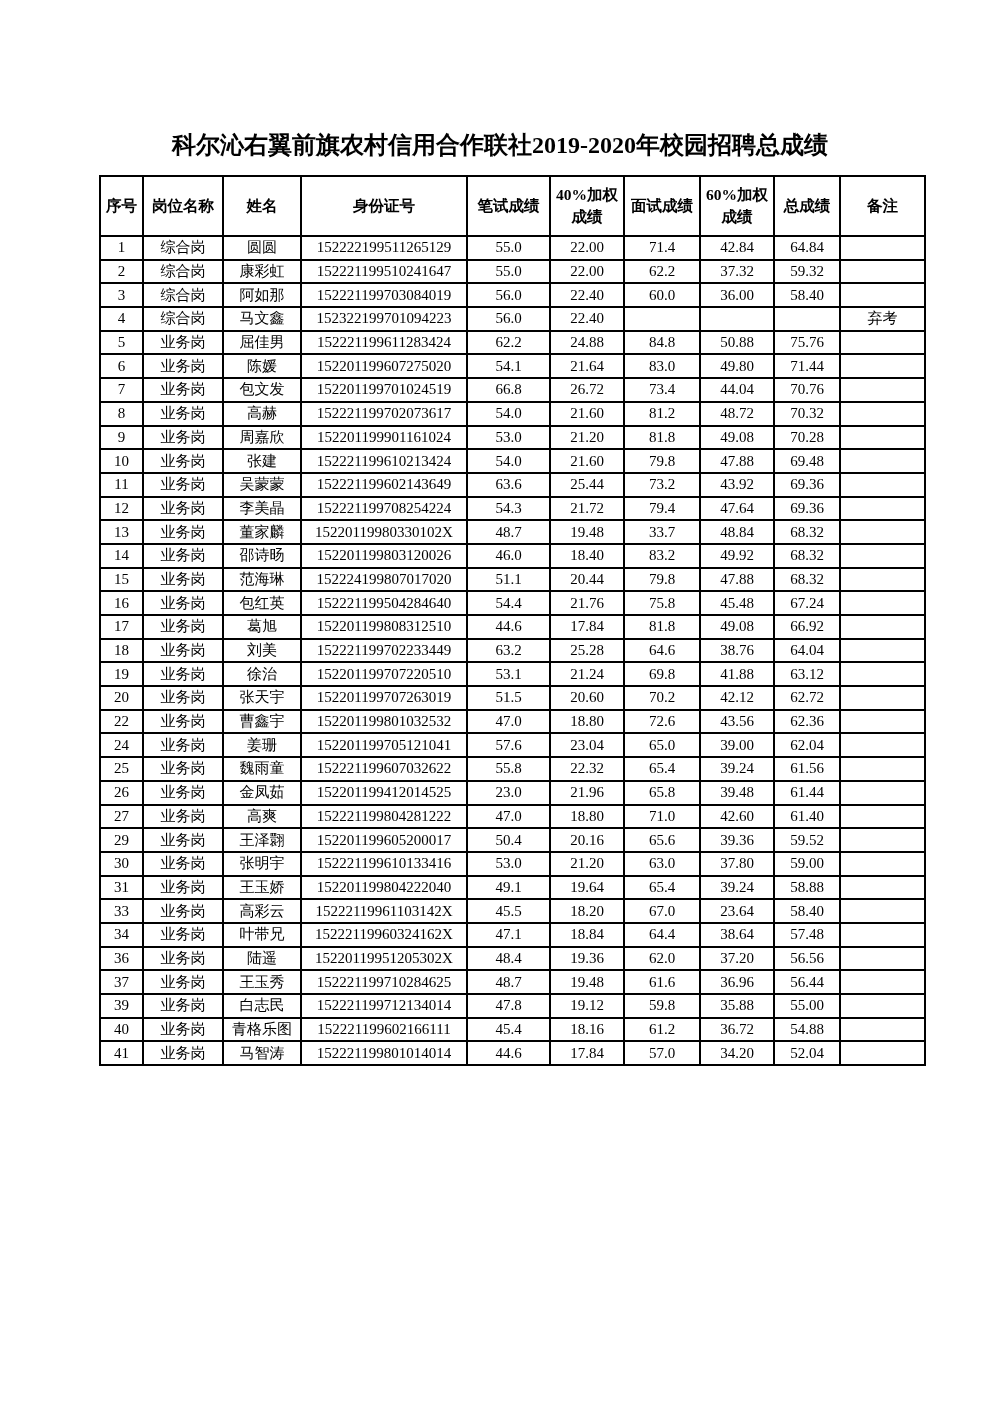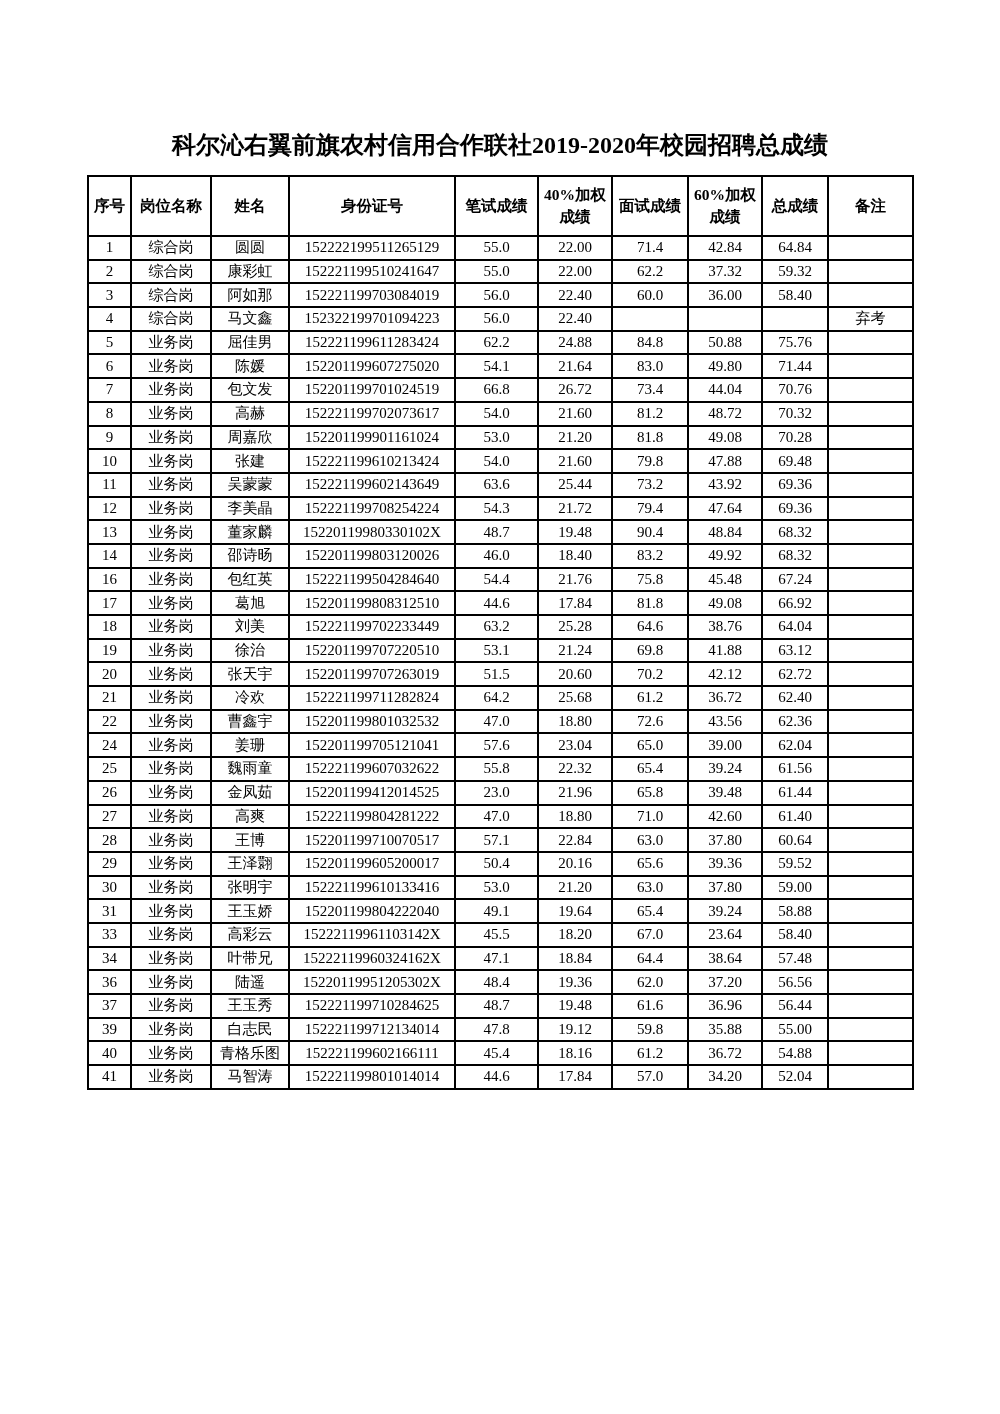--- a/index.html
+++ b/index.html
@@ -26,21 +26,21 @@
     left: 0;
     width: 100%;
     text-align: center;
     font-size: 24px;
     font-weight: bold;
     line-height: 1.2;
   }
   table.results {
     position: absolute;
     top: 175px;
-    left: 87px;
+    left: 99px;
     border-collapse: collapse;
     table-layout: fixed;
   }
   table.results th,
   table.results td {
     border: 2px solid #000000;
     text-align: center;
     vertical-align: middle;
     padding: 0 1px;
     overflow: hidden;
@@ -238,38 +238,50 @@
           <td class="c-total">69.36</td>
           <td class="c-remark"></td>
         </tr>
         <tr>
           <td class="c-seq">13</td>
           <td class="c-post">业务岗</td>
           <td class="c-name">董家麟</td>
           <td class="c-id">15220119980330102X</td>
           <td class="c-written">48.7</td>
           <td class="c-weighted40">19.48</td>
-          <td class="c-interview">90.4</td>
+          <td class="c-interview">33.7</td>
           <td class="c-weighted60">48.84</td>
           <td class="c-total">68.32</td>
           <td class="c-remark"></td>
         </tr>
         <tr>
           <td class="c-seq">14</td>
           <td class="c-post">业务岗</td>
           <td class="c-name">邵诗旸</td>
           <td class="c-id">152201199803120026</td>
           <td class="c-written">46.0</td>
           <td class="c-weighted40">18.40</td>
           <td class="c-interview">83.2</td>
           <td class="c-weighted60">49.92</td>
           <td class="c-total">68.32</td>
           <td class="c-remark"></td>
         </tr>
         <tr>
+          <td class="c-seq">15</td>
+          <td class="c-post">业务岗</td>
+          <td class="c-name">范海琳</td>
+          <td class="c-id">152224199807017020</td>
+          <td class="c-written">51.1</td>
+          <td class="c-weighted40">20.44</td>
+          <td class="c-interview">79.8</td>
+          <td class="c-weighted60">47.88</td>
+          <td class="c-total">68.32</td>
+          <td class="c-remark"></td>
+        </tr>
+        <tr>
           <td class="c-seq">16</td>
           <td class="c-post">业务岗</td>
           <td class="c-name">包红英</td>
           <td class="c-id">152221199504284640</td>
           <td class="c-written">54.4</td>
           <td class="c-weighted40">21.76</td>
           <td class="c-interview">75.8</td>
           <td class="c-weighted60">45.48</td>
           <td class="c-total">67.24</td>
           <td class="c-remark"></td>
@@ -316,32 +328,20 @@
           <td class="c-name">张天宇</td>
           <td class="c-id">152201199707263019</td>
           <td class="c-written">51.5</td>
           <td class="c-weighted40">20.60</td>
           <td class="c-interview">70.2</td>
           <td class="c-weighted60">42.12</td>
           <td class="c-total">62.72</td>
           <td class="c-remark"></td>
         </tr>
         <tr>
-          <td class="c-seq">21</td>
-          <td class="c-post">业务岗</td>
-          <td class="c-name">冷欢</td>
-          <td class="c-id">152221199711282824</td>
-          <td class="c-written">64.2</td>
-          <td class="c-weighted40">25.68</td>
-          <td class="c-interview">61.2</td>
-          <td class="c-weighted60">36.72</td>
-          <td class="c-total">62.40</td>
-          <td class="c-remark"></td>
-        </tr>
-        <tr>
           <td class="c-seq">22</td>
           <td class="c-post">业务岗</td>
           <td class="c-name">曹鑫宇</td>
           <td class="c-id">152201199801032532</td>
           <td class="c-written">47.0</td>
           <td class="c-weighted40">18.80</td>
           <td class="c-interview">72.6</td>
           <td class="c-weighted60">43.56</td>
           <td class="c-total">62.36</td>
           <td class="c-remark"></td>
@@ -388,32 +388,20 @@
           <td class="c-name">高爽</td>
           <td class="c-id">152221199804281222</td>
           <td class="c-written">47.0</td>
           <td class="c-weighted40">18.80</td>
           <td class="c-interview">71.0</td>
           <td class="c-weighted60">42.60</td>
           <td class="c-total">61.40</td>
           <td class="c-remark"></td>
         </tr>
         <tr>
-          <td class="c-seq">28</td>
-          <td class="c-post">业务岗</td>
-          <td class="c-name">王博</td>
-          <td class="c-id">152201199710070517</td>
-          <td class="c-written">57.1</td>
-          <td class="c-weighted40">22.84</td>
-          <td class="c-interview">63.0</td>
-          <td class="c-weighted60">37.80</td>
-          <td class="c-total">60.64</td>
-          <td class="c-remark"></td>
-        </tr>
-        <tr>
           <td class="c-seq">29</td>
           <td class="c-post">业务岗</td>
           <td class="c-name">王泽翾</td>
           <td class="c-id">152201199605200017</td>
           <td class="c-written">50.4</td>
           <td class="c-weighted40">20.16</td>
           <td class="c-interview">65.6</td>
           <td class="c-weighted60">39.36</td>
           <td class="c-total">59.52</td>
           <td class="c-remark"></td>

